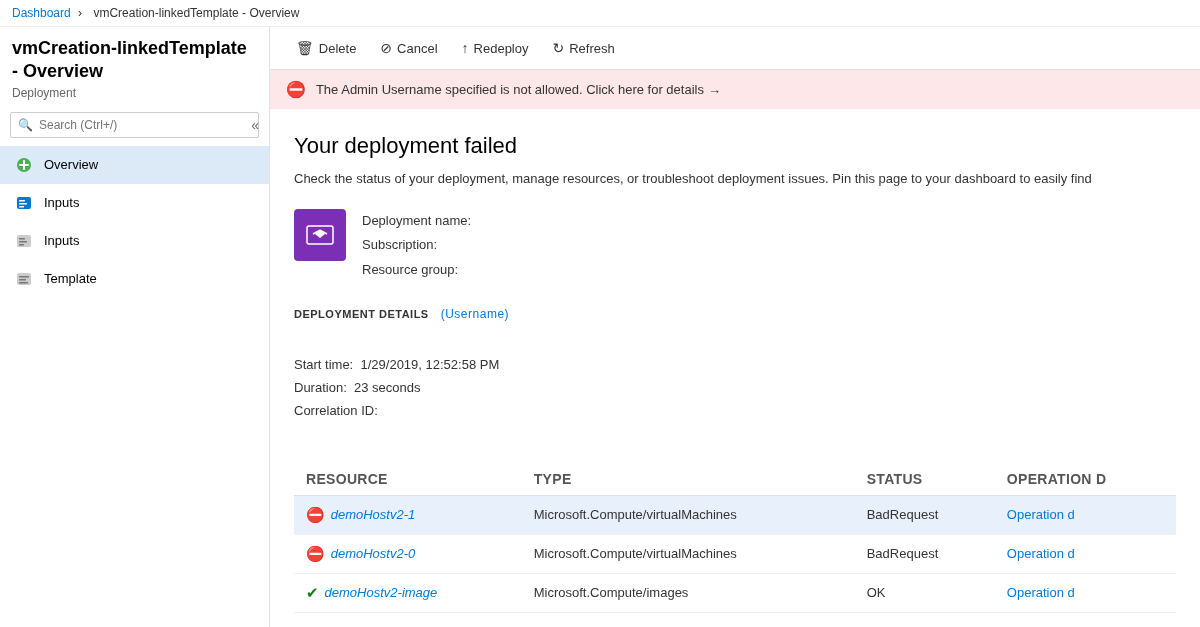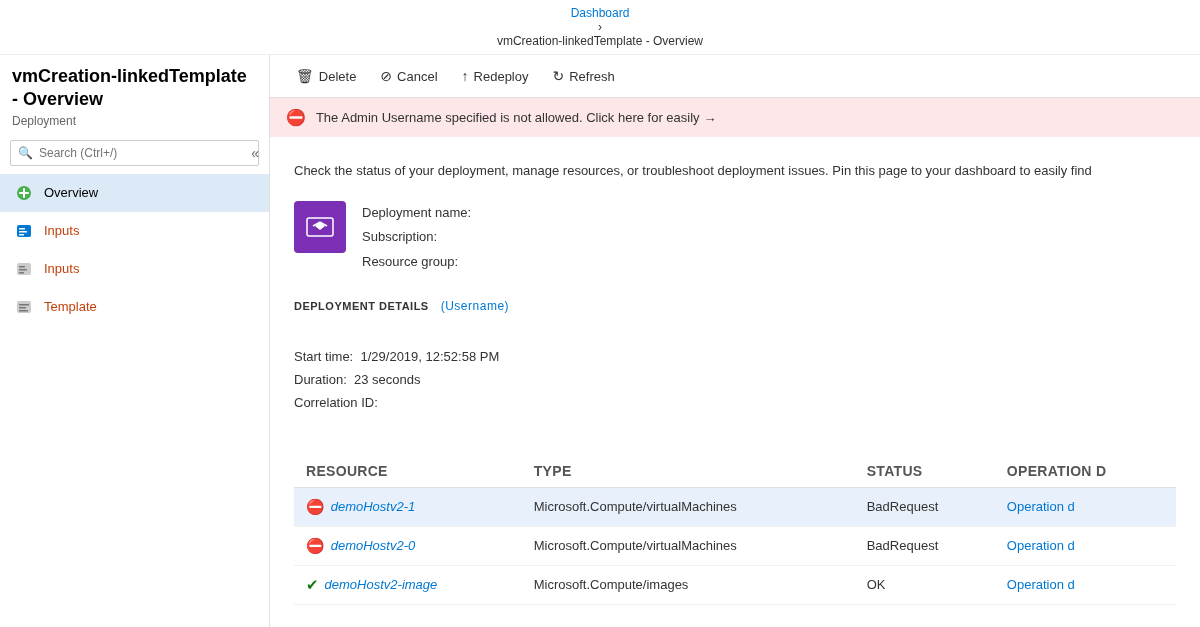--- a/index.html
+++ b/index.html
@@ -3,21 +3,21 @@
   <meta charset="utf-8">
   <style>
     * { box-sizing: border-box; margin: 0; padding: 0; }
     body { font-family: 'Segoe UI', Arial, sans-serif; font-size: 13px; color: #333; background: #fff; overflow: hidden; }
 
     .app-container { display: flex; flex-direction: column; height: 627px; width: 1200px; }
 
     
     .breadcrumb {
       display: flex; align-items: center; padding: 6px 12px;
-      font-size: 12px; color: #0078d4; border-bottom: 1px solid #eee; flex-direction: column;
+      font-size: 12px; color: #0078d4; border-bottom: 1px solid #eee;
     }
     .breadcrumb span { color: #333; margin: 0 4px; }
     .breadcrumb a { color: #0078d4; text-decoration: none; cursor: pointer; }
 
     
     .main-layout { display: flex; flex: 1; overflow: hidden; }
 
     
     .sidebar {
       width: 270px; min-width: 270px; border-right: 1px solid #e0e0e0;
@@ -44,21 +44,21 @@
       color: #666; font-size: 12px;
     }
     .collapse-btn {
       position: absolute; right: 10px; top: 50%; transform: translateY(-50%);
       color: #666; cursor: pointer; font-size: 14px;
     }
 
     .nav-items { flex: 1; overflow-y: auto; }
     .nav-item {
       display: flex; align-items: center; padding: 9px 14px;
-      cursor: pointer; color: #c2410c; font-size: 13px;
+      cursor: pointer; color: #000000; font-size: 13px;
     }
     .nav-item.active { background: #dce9f7; color: #000; }
     .nav-item .nav-icon {
       width: 20px; height: 20px; margin-right: 10px;
       display: flex; align-items: center; justify-content: center;
       flex-shrink: 0;
     }
 
     
     .content { flex: 1; overflow-y: auto; display: flex; flex-direction: column; }
@@ -218,25 +218,26 @@
           <span>Redeploy</span>
         </button>
         <button class="toolbar-btn">
           <span class="btn-icon">↻</span>
           <span>Refresh</span>
         </button>
       </div>
 
       <div class="alert-banner">
         <span class="alert-icon">⛔</span>
-        <span>The Admin Username specified is not allowed. Click here for easily</span>
+        <span>The Admin Username specified is not allowed. Click here for details</span>
         <span class="alert-arrow">→</span>
       </div>
 
       <div class="deployment-content">
+        <div class="deployment-title">Your deployment failed</div>
         <div class="deployment-desc">Check the status of your deployment, manage resources, or troubleshoot deployment issues. Pin this page to your dashboard to easily find</div>
 
         <div class="deployment-meta">
           <div class="deployment-icon">
             <svg viewBox="0 0 30 30" fill="none" xmlns="http://www.w3.org/2000/svg">
               <rect x="2" y="6" width="26" height="18" rx="2" fill="none" stroke="white" stroke-width="1.5"></rect>
               <path d="M15 10 L20 14 L15 18 L10 14 Z" fill="white"></path>
               <path d="M8 14 L15 10 L22 14" stroke="white" stroke-width="1.5" fill="none"></path>
             </svg>
           </div>

